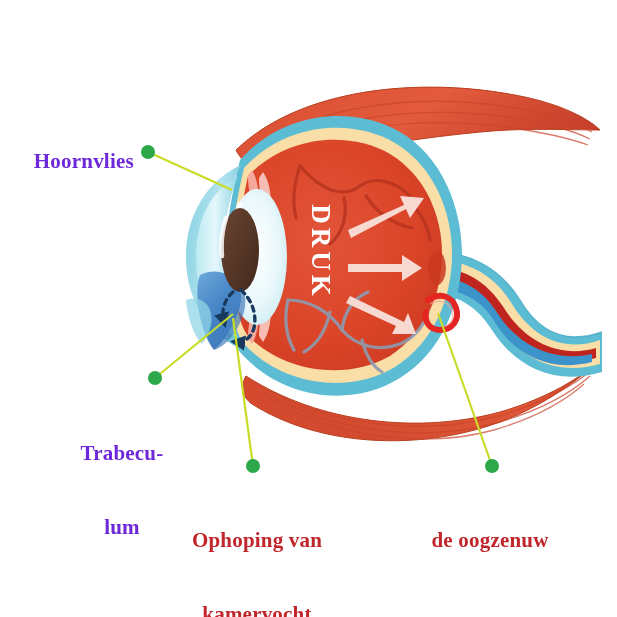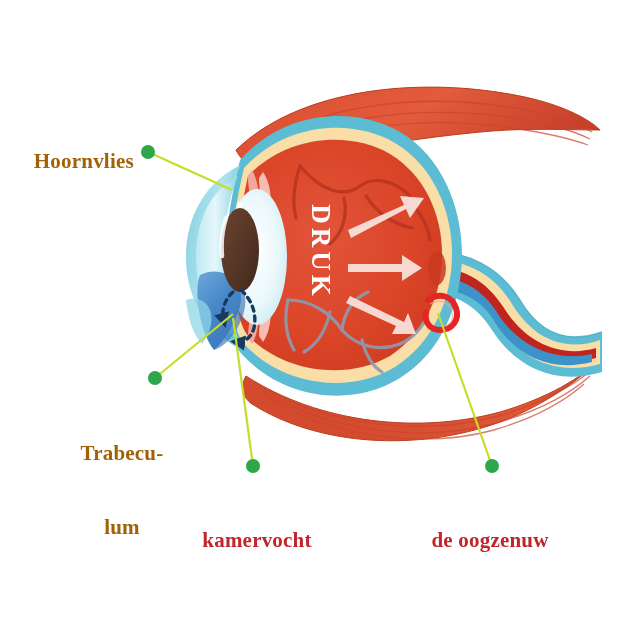--- a/index.html
+++ b/index.html
@@ -29,21 +29,21 @@
   .lbl {
     position: absolute;
     font-family: "Liberation Serif", serif;
     font-weight: bold;
     font-size: 21px;
     line-height: 1.18;
     letter-spacing: 0.2px;
     white-space: pre;
     user-select: none;
   }
-  .lbl.teal { color: #a16207; }
+  .lbl.teal { color: #6d28d9; }
   .lbl.red  { color: #C0262C; }
   .lbl.ctr  { text-align: center; }
   #lbl-hoornvlies { left: 12px;  top: 124px; }
   #lbl-trabeculum { left: 62px;  top: 391px; width: 120px; }
   #lbl-ophoping   { left: 164px; top: 478px; width: 186px; }
   #lbl-beschadiging { left: 382px; top: 478px; width: 216px; }
 </style>
 </head>
 <body>
 
@@ -240,20 +240,21 @@
   <div class="lbl teal" id="lbl-hoornvlies">
     <span>Hoornvlies</span>
   </div>
 
   <div class="lbl teal ctr" id="lbl-trabeculum">
     <div>Trabecu-</div>
     <div>lum</div>
   </div>
 
   <div class="lbl red ctr" id="lbl-ophoping">
+    <div>Ophoping van</div>
     <div>kamervocht</div>
   </div>
 
   <div class="lbl red ctr" id="lbl-beschadiging">
     <div>de oogzenuw</div>
   </div>
 
 </div>
 
 </body></html>

